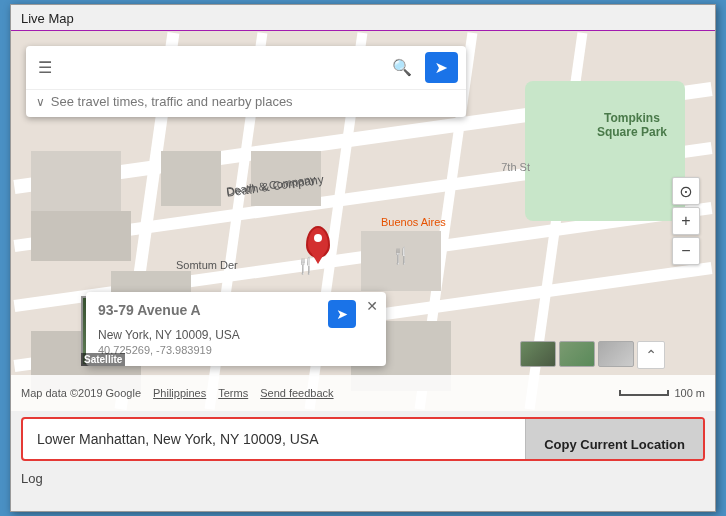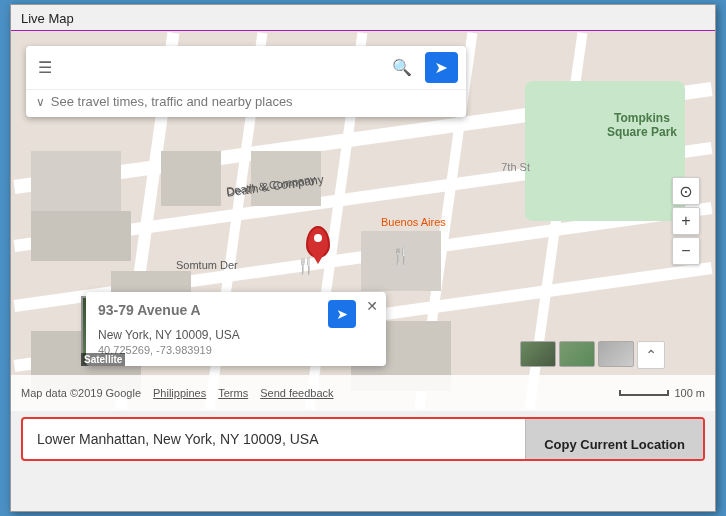--- a/index.html
+++ b/index.html
@@ -127,21 +127,21 @@
     
     .map-label {
       position: absolute;
       font-size: 11px;
       color: #555;
       font-weight: 500;
       white-space: nowrap;
     }
     .park-label {
       position: absolute;
-      top: 80px; right: 38px;
+      top: 80px; right: 48px;
       font-size: 12px;
       color: #4a7a4a;
       font-weight: bold;
       text-align: center;
     }
 
     
     .map-pin {
       position: absolute;
       top: 195px; left: 295px;
@@ -501,13 +501,16 @@
         <span>100 m</span>
       </div>
     </div>
   </div>
 
   <div class="location-bar">
     <span class="location-text">Lower Manhattan, New York, NY 10009, USA</span>
     <button class="copy-btn">Copy Current Location</button>
   </div>
 
+  <div class="log-section">
+    <span>Log</span>
+  </div>
 </div>
 
 </body></html>

